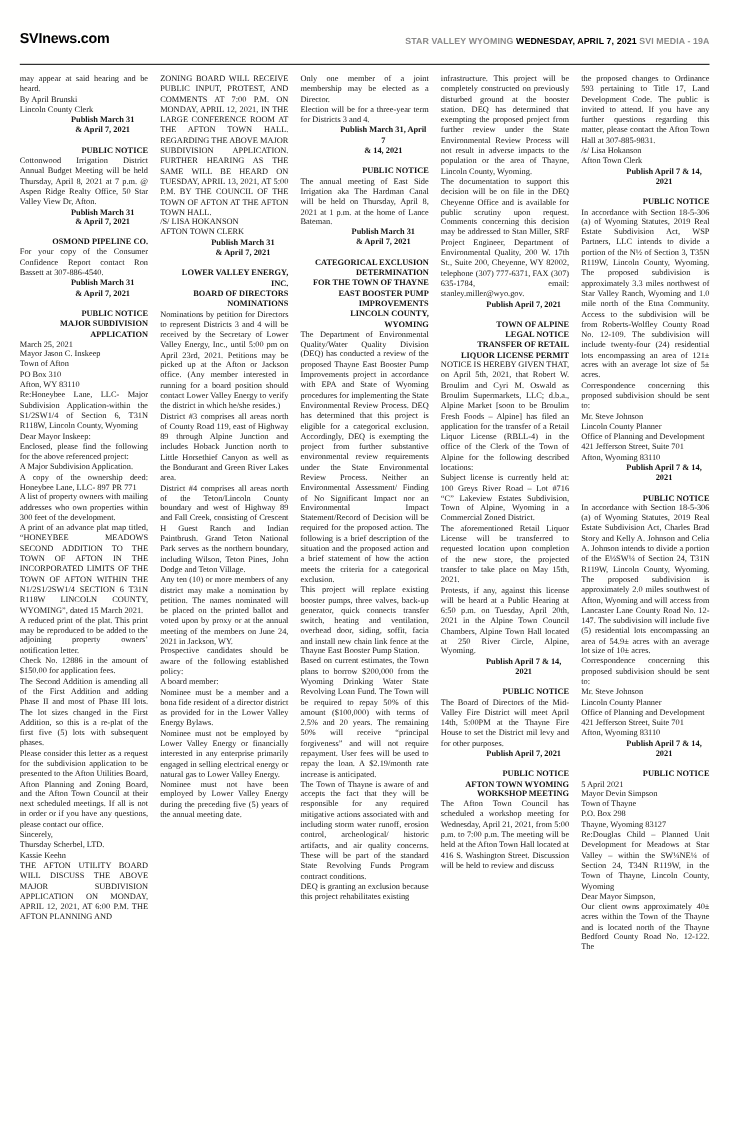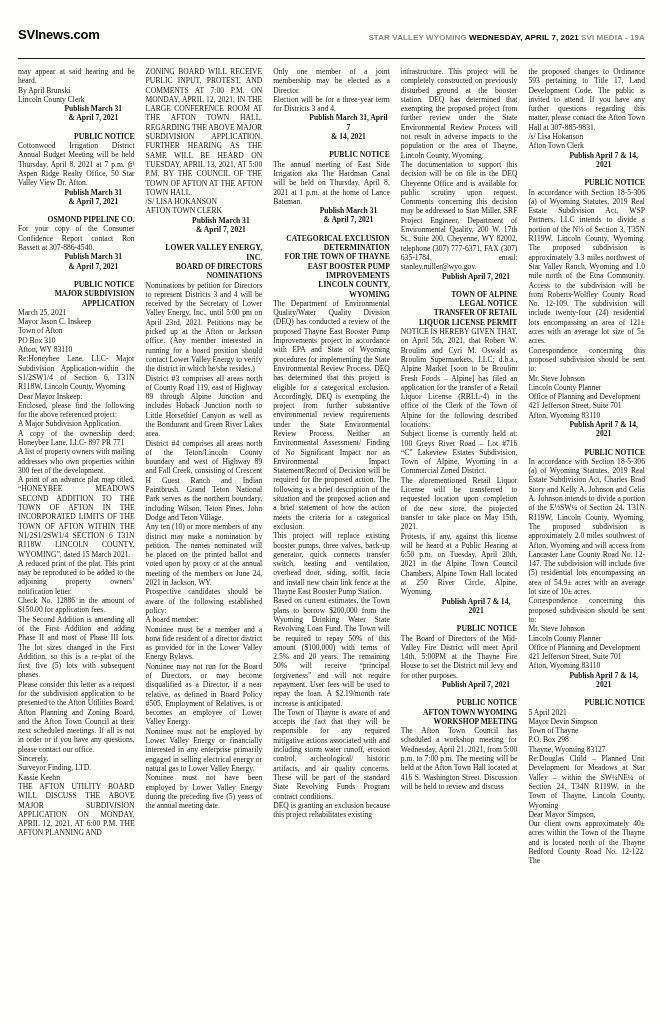--- a/index.html
+++ b/index.html
@@ -83,21 +83,21 @@
         <div class="blk body">Enclosed, please find the following for the above referenced project:</div>
         <div class="blk body">A Major Subdivision Application.</div>
         <div class="blk body">A copy of the ownership deed: Honeybee Lane, LLC- 897 PR 771</div>
         <div class="blk body">A list of property owners with mailing addresses who own properties within 300 feet of the development.</div>
         <div class="blk body">A print of an advance plat map titled, “HONEYBEE MEADOWS SECOND ADDITION TO THE TOWN OF AFTON IN THE INCORPORATED LIMITS OF THE TOWN OF AFTON WITHIN THE N1/2S1/2SW1/4 SECTION 6 T31N R118W LINCOLN COUNTY, WYOMING”, dated 15 March 2021.</div>
         <div class="blk body">A reduced print of the plat. This print may be reproduced to be added to the adjoining property owners’ notification letter.</div>
         <div class="blk body">Check No. 12886 in the amount of $150.00 for application fees.</div>
         <div class="blk body">The Second Addition is amending all of the First Addition and adding Phase II and most of Phase III lots.  The lot sizes changed in the First Addition, so this is a re-plat of the first five (5) lots with subsequent phases.</div>
         <div class="blk body">Please consider this letter as a request for the subdivision application to be presented to the Afton Utilities Board, Afton Planning and Zoning Board, and the Afton Town Council at their next scheduled meetings. If all is not in order or if you have any questions, please contact our office.</div>
         <div class="blk line">Sincerely,</div>
-        <div class="blk line">Surveyor Finding, LTD.</div>
+        <div class="blk line">Thursday Scherbel, LTD.</div>
         <div class="blk line">Kassie Keehn</div>
         <div class="blk body">THE AFTON UTILITY BOARD WILL DISCUSS THE ABOVE MAJOR SUBDIVISION APPLICATION ON MONDAY, APRIL 12, 2021, AT 6:00 P.M. THE AFTON PLANNING AND</div>
       </div>
       <div class="col">
         <div class="blk body">ZONING BOARD WILL RECEIVE PUBLIC INPUT, PROTEST, AND COMMENTS AT 7:00 P.M. ON MONDAY, APRIL 12, 2021, IN THE LARGE CONFERENCE ROOM AT THE AFTON TOWN HALL. REGARDING THE ABOVE MAJOR SUBDIVISION APPLICATION. FURTHER HEARING AS THE SAME WILL BE HEARD ON TUESDAY, APRIL 13, 2021, AT 5:00 P.M. BY THE COUNCIL OF THE TOWN OF AFTON AT THE AFTON TOWN HALL.</div>
         <div class="blk line">/S/ LISA HOKANSON</div>
         <div class="blk line">AFTON TOWN CLERK</div>
         <div class="blk publish">
           <div>Publish March 31</div>
           <div>&amp; April 7, 2021</div>
@@ -108,21 +108,20 @@
           <div>BOARD OF DIRECTORS</div>
           <div>NOMINATIONS</div>
         </div>
         <div class="blk body">Nominations by petition for Directors to represent Districts 3 and 4 will be received by the Secretary of Lower Valley Energy, Inc., until 5:00 pm on April 23rd, 2021. Petitions may be picked up at the Afton or Jackson office. (Any member interested in running for a board position should contact Lower Valley Energy to verify the district in which he/she resides.)</div>
         <div class="blk body">District #3 comprises all areas north of County Road 119, east of Highway 89 through Alpine Junction and includes Hoback Junction north to Little Horsethief Canyon as well as the Bondurant and Green River Lakes area.</div>
         <div class="blk body">District #4 comprises all areas north of the Teton/Lincoln County boundary and west of Highway 89 and Fall Creek, consisting of Crescent H Guest Ranch and Indian Paintbrush. Grand Teton National Park serves as the northern boundary, including Wilson, Teton Pines, John Dodge and Teton Village.</div>
         <div class="blk body">Any ten (10) or more members of any district may make a nomination by petition. The names nominated will be placed on the printed ballot and voted upon by proxy or at the annual meeting of the members on June 24, 2021 in Jackson, WY.</div>
         <div class="blk body">Prospective candidates should be aware of the following established policy:</div>
         <div class="blk line">A board member:</div>
         <div class="blk body">Nominee must be a member and a bona fide resident of a director district as provided for in the Lower Valley Energy Bylaws.</div>
-        <div class="blk body">Nominee may not run for the Board of Directors, or may become disqualified as a Director, if a near relative, as defined in Board Policy #505, Employment of Relatives, is or becomes an employee of Lower Valley Energy.</div>
         <div class="blk body">Nominee must not be employed by Lower Valley Energy or financially interested in any enterprise primarily engaged in selling electrical energy or natural gas to Lower Valley Energy.</div>
         <div class="blk body">Nominee must not have been employed by Lower Valley Energy during the preceding five (5) years of the annual meeting date.</div>
       </div>
       <div class="col">
         <div class="blk body">Only one member of a joint membership may be elected as a Director.</div>
         <div class="blk body">Election will be for a three-year term for Districts 3 and 4.</div>
         <div class="blk publish">
           <div>Publish March 31, April 7</div>
           <div>&amp; 14, 2021</div>
         </div>

